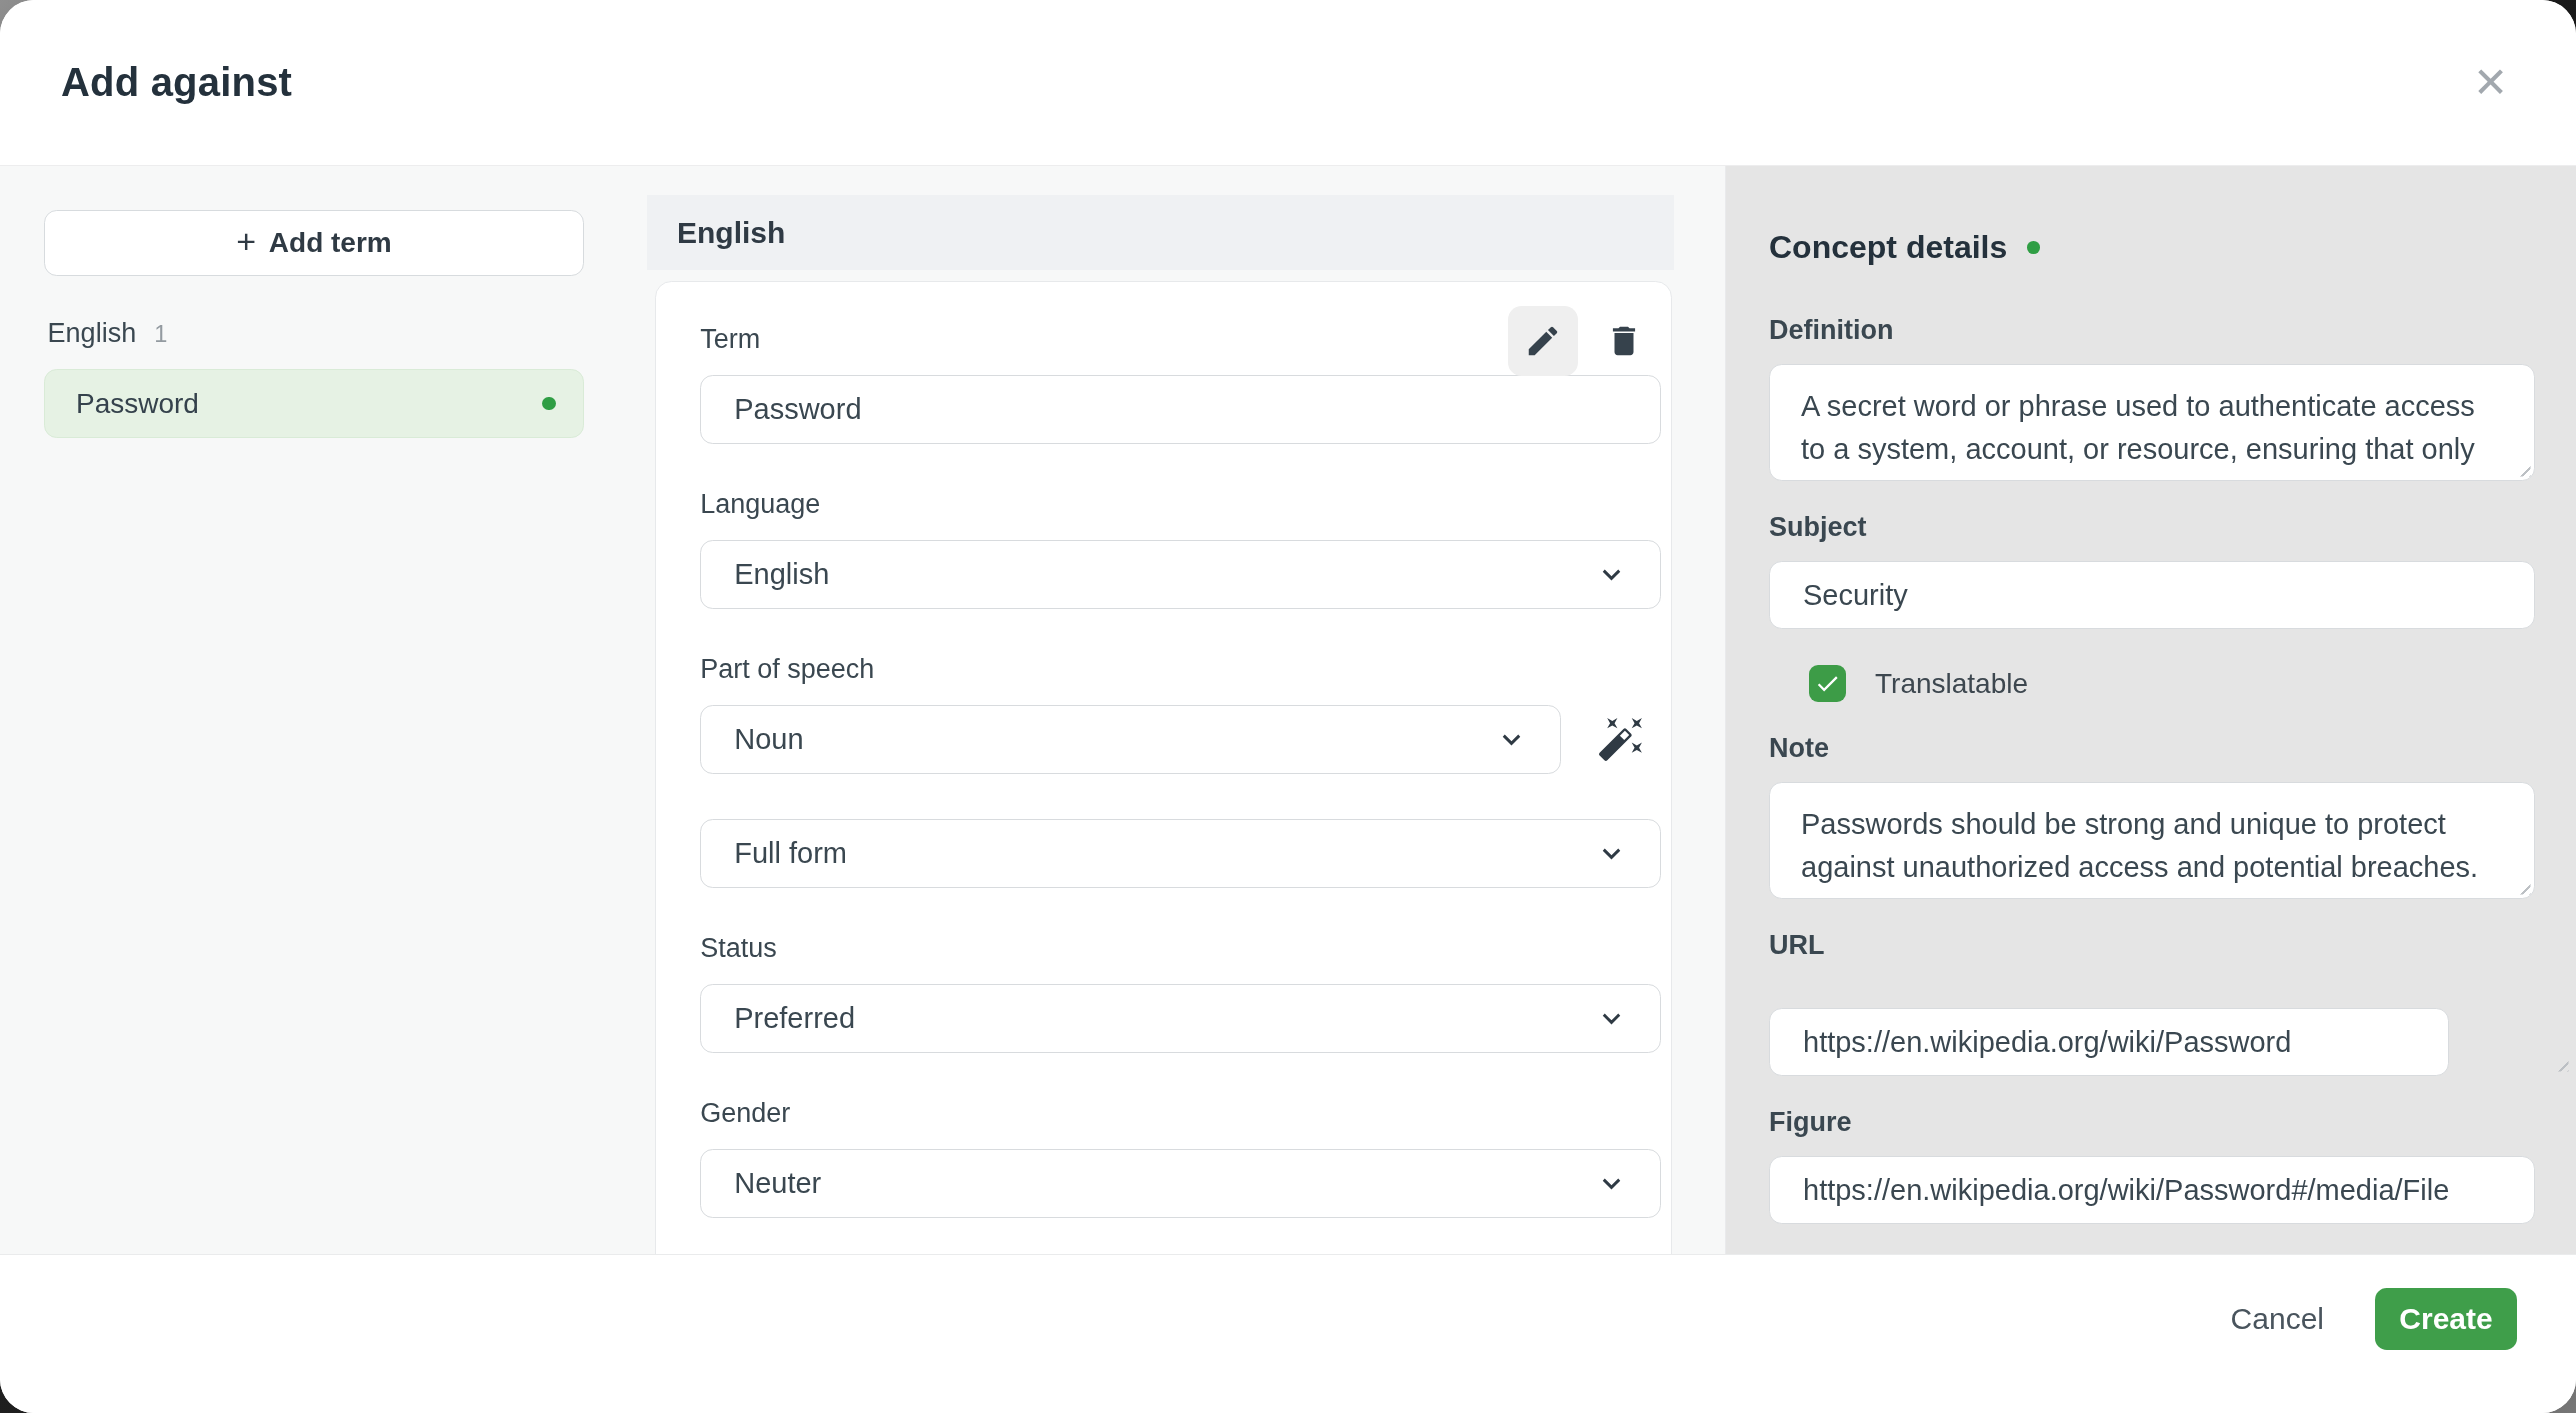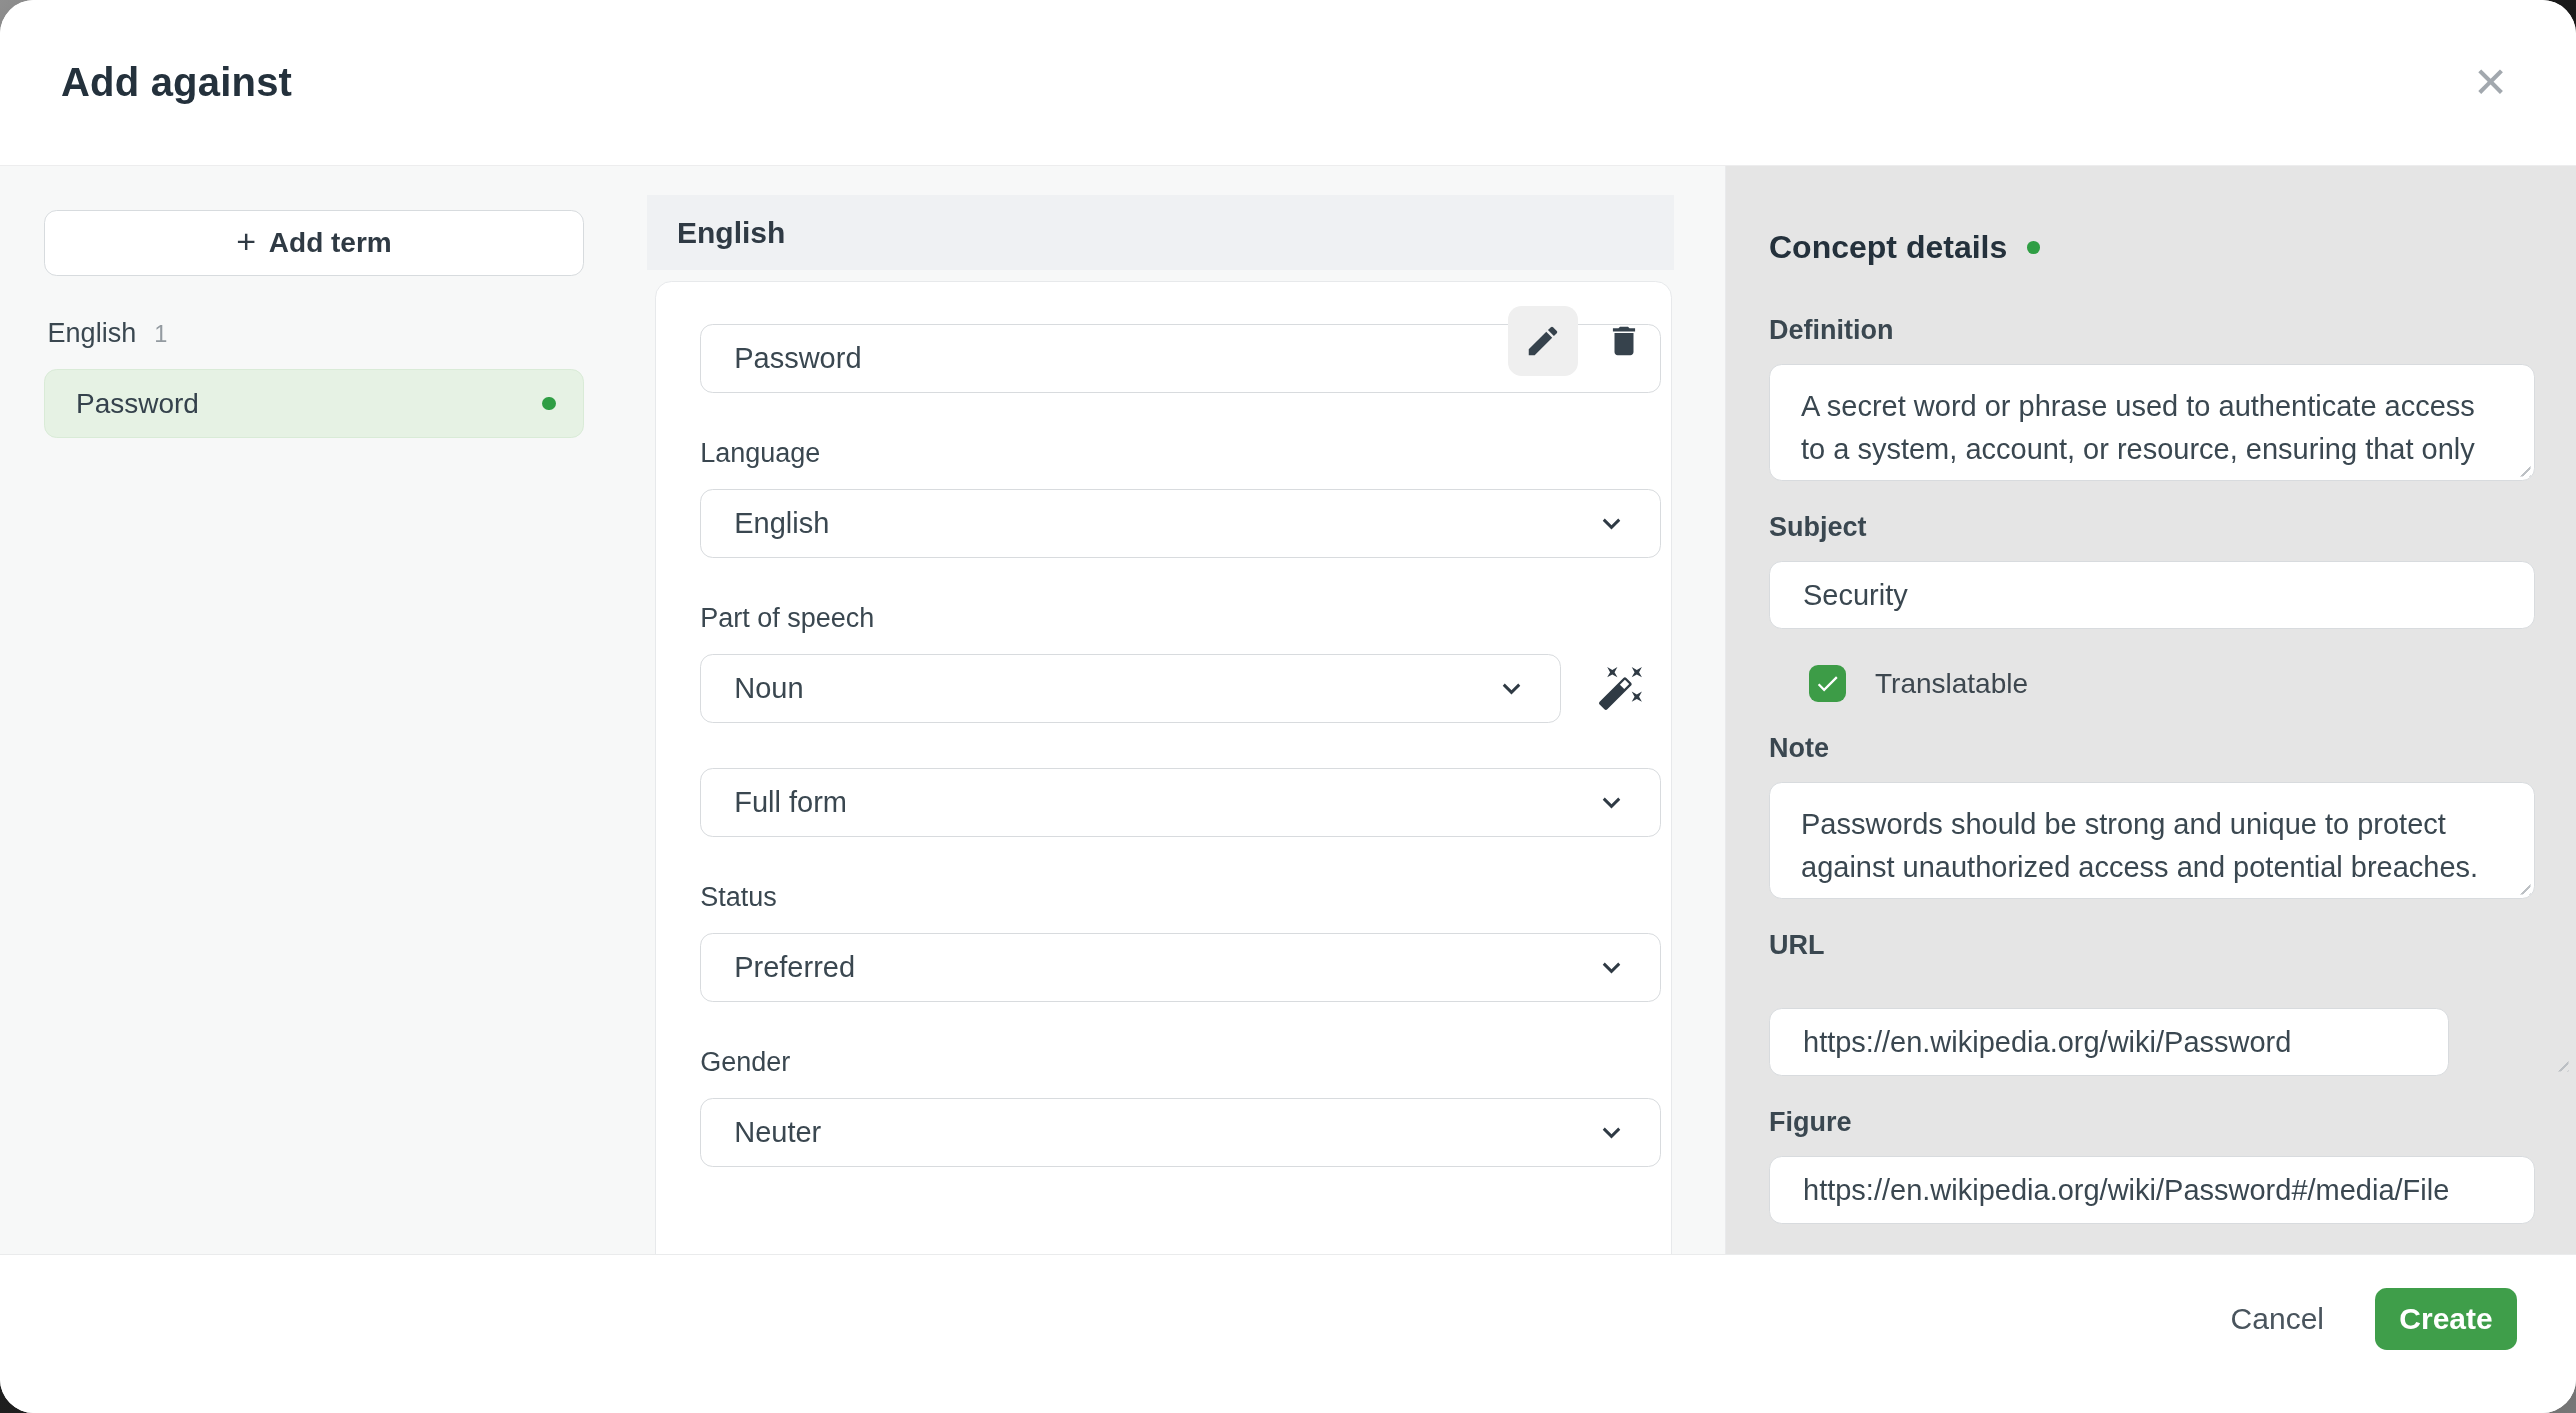--- a/index.html
+++ b/index.html
@@ -166,20 +166,21 @@
               </svg>
           </button>
           <button class="icon-btn flat">
             <svg viewBox="0 0 24 24">
                 <path d="M6 19c0 1.1.9 2 2 2h8c1.1 0 2-.9 2-2V7H6v12zM19 4h-3.5l-1-1h-5l-1 1H5v2h14V4z"></path>
               </svg>
           </button>
         </div>
 
         <div class="fgroup">
+          <div class="field-label">Term</div>
           <input class="text-input" type="text" value="Password" style="">
         </div>
 
         <div class="fgroup">
           <div class="field-label">Language</div>
           <div class="select">
             <span>English</span>
             <svg class="chev" viewBox="0 0 24 24">
                 <path d="M6 9l6 6 6-6"></path>
               </svg>

